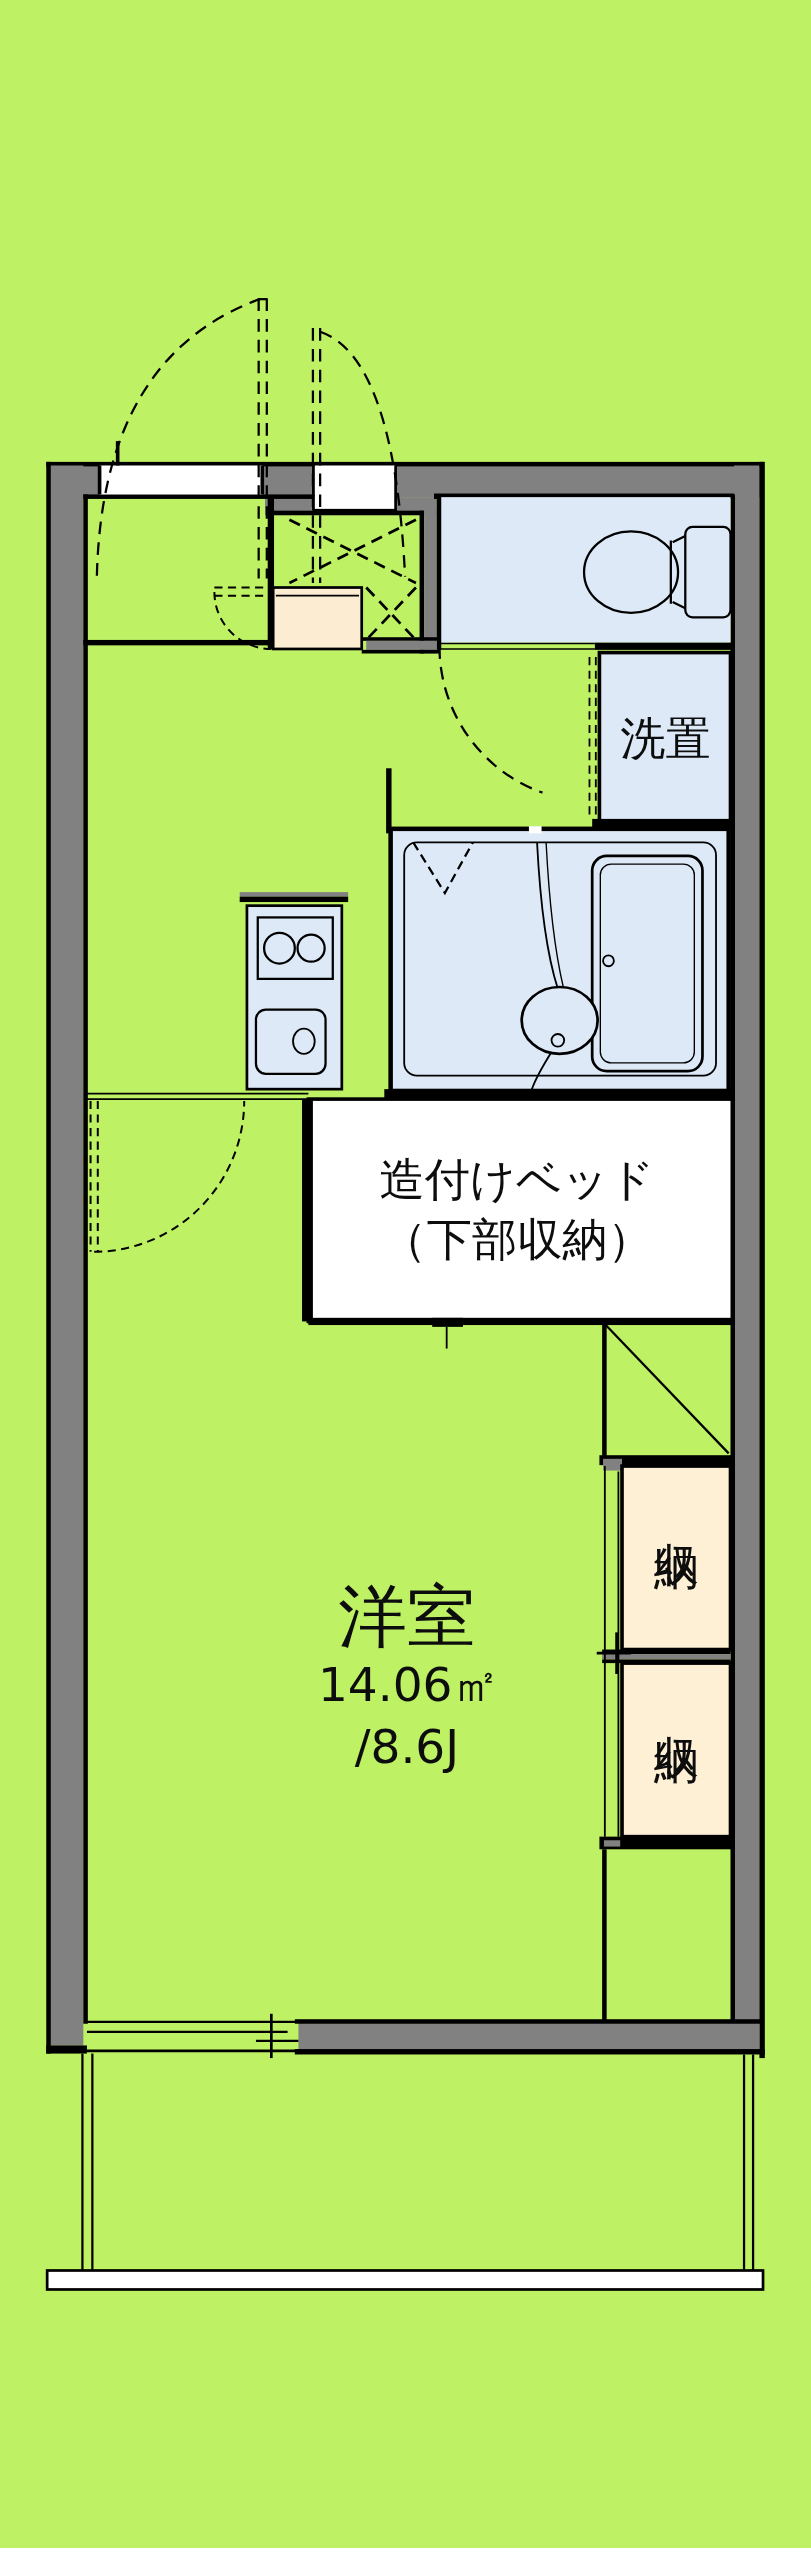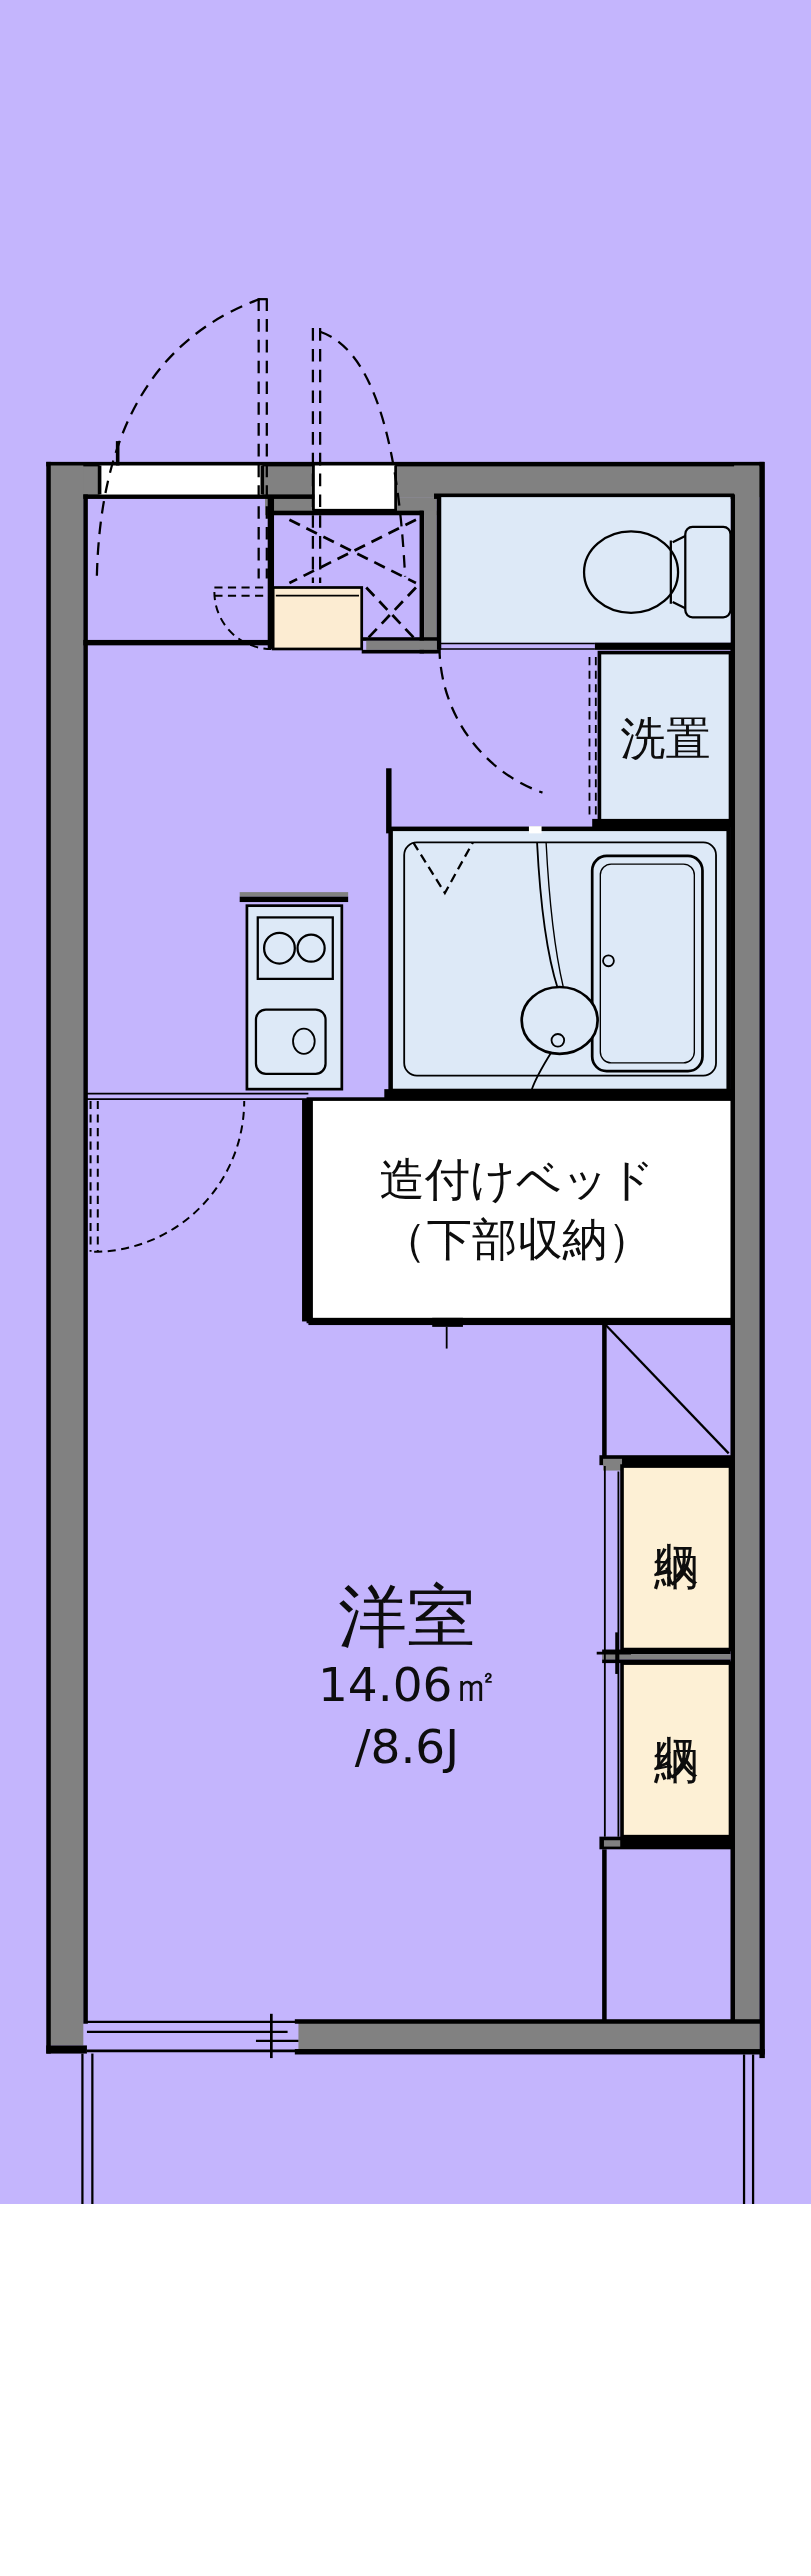--- a/index.html
+++ b/index.html
@@ -1,16 +1,16 @@
 <!DOCTYPE html>
 <html style="font-size:14.5px"><head>
 <meta charset="utf-8">
 <style>
   html,body{margin:0;padding:0;background:#ffffff;}
-  .page{width:812px;height:2204px;position:relative;background:#c4b5fd;
+  .page{width:812px;height:2548px;position:relative;background:#bef264;
         font-family:"DejaVu Sans",sans-serif;}
   svg{display:block;}
   text{fill:#0d0d0d;font-family:"DejaVu Sans",sans-serif;}
   .lbl{font-weight:500;}
   .vtext{writing-mode:vertical-rl;text-orientation:upright;letter-spacing:6px;}
 </style>
 </head>
 <body>
 
 <div class="page">

